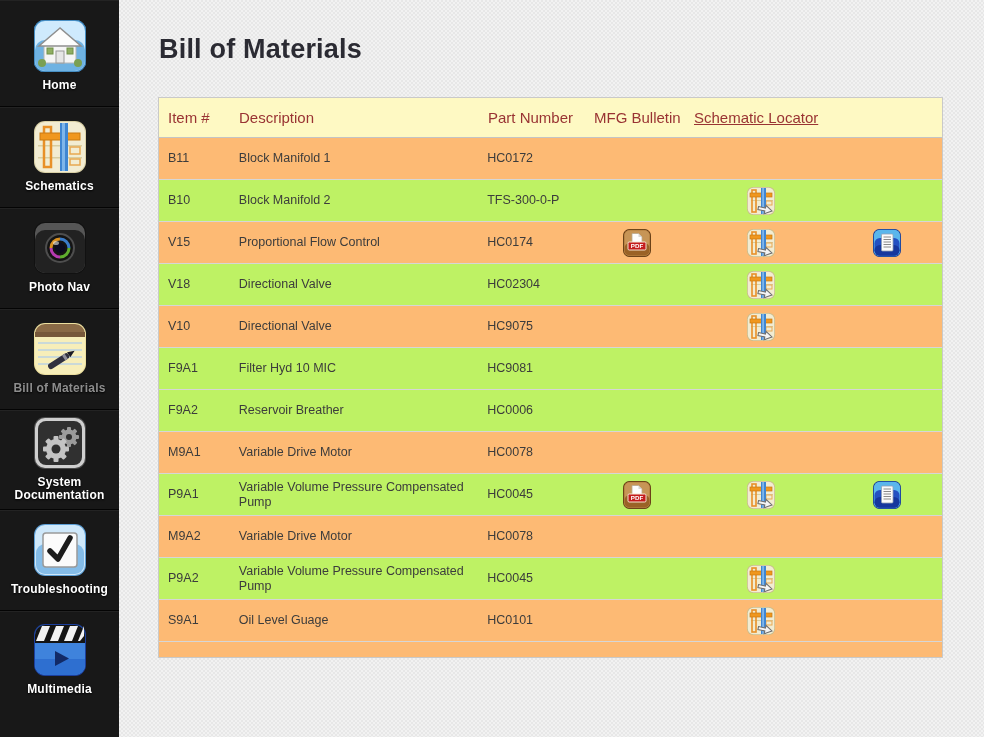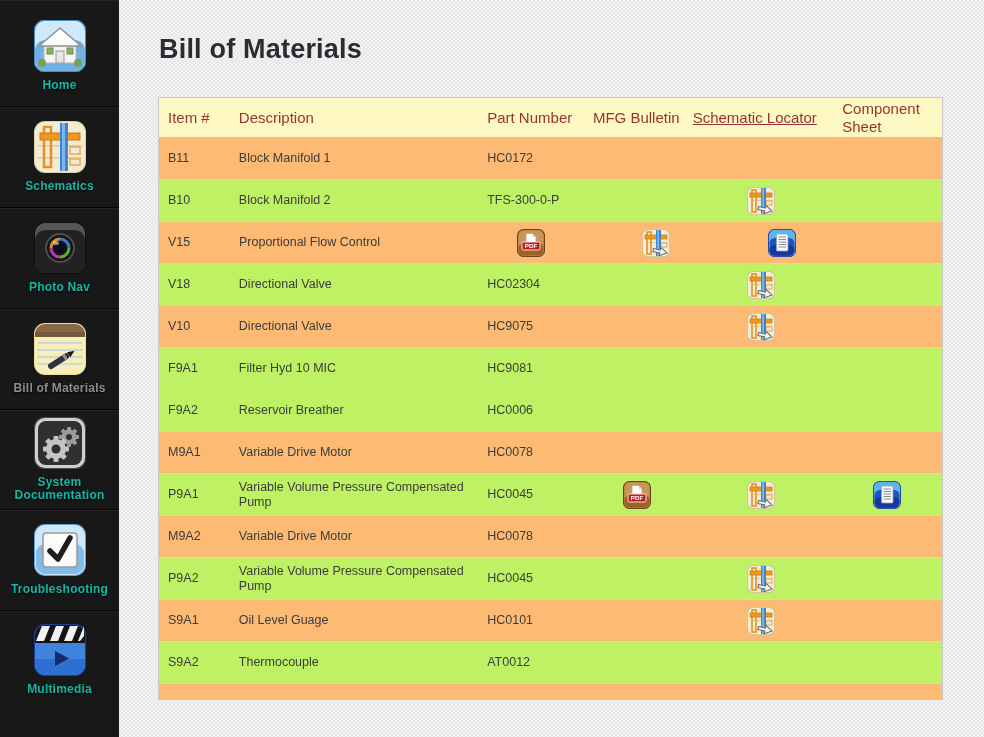--- a/index.html
+++ b/index.html
@@ -9,21 +9,21 @@
 
   
   .sidebar { width:119px; height:737px; background:#181818; flex:0 0 119px;
     display:flex; flex-direction:column; }
   .side-item { height:102px; display:flex; flex-direction:column; align-items:center;
     justify-content:center; border-bottom:1px solid #040404; box-shadow:0 1px 0 rgba(255,255,255,0.05) inset;
     cursor:pointer; }
   .side-item:first-child { height:108px; padding-top:6px; }
   .side-item:last-child { height:127px; border-bottom:none; justify-content:flex-start; padding-top:13px; }
   .side-icon { width:52px; height:52px; display:block; }
-  .side-label { margin-top:7px; font-size:12px; font-weight:bold; color:#14b8a6;
+  .side-label { margin-top:7px; font-size:12px; font-weight:bold; color:#ffffff;
     text-align:center; line-height:13px; text-shadow:0 1px 2px #000; letter-spacing:.2px; }
   .side-item.active .side-label { color:#8d8d8d; }
 
   
   .main { flex:1; height:737px; padding:24px 0 0 39px;
     background-color:#f2f2f2;
     background-image:
       linear-gradient(45deg,#e7e7e7 25%,transparent 25%,transparent 75%,#e7e7e7 75%),
       linear-gradient(45deg,#e7e7e7 25%,transparent 25%,transparent 75%,#e7e7e7 75%);
     background-size:4px 4px; background-position:0 0,2px 2px; }
@@ -236,21 +236,20 @@
 <main class="main">
   <h1 class="page-title">Bill of Materials</h1>
 
   <div class="bom-table">
     <div class="thead">
       <div class="cell c-item">Item #</div>
       <div class="cell c-desc">Description</div>
       <div class="cell c-part">Part Number</div>
       <div class="cell c-mfg">MFG Bulletin</div>
       <div class="cell c-schem">Schematic Locator</div>
-      <div class="cell c-comp">Component Sheet</div>
     </div>
     <div id="tbody">
   <div class="trow">
     <div class="cell c-item">B11</div>
     <div class="cell c-desc">Block Manifold 1</div>
     <div class="cell c-part">HC0172</div>
     <div class="cell c-mfg icon-cell">
       
     </div>
     <div class="cell c-schem icon-cell">
@@ -286,20 +285,21 @@
       </span>
     </div>
     <div class="cell c-comp icon-cell">
       
     </div>
   </div>
 
   <div class="trow">
     <div class="cell c-item">V15</div>
     <div class="cell c-desc">Proportional Flow Control</div>
+    <div class="cell c-part">HC0174</div>
     <div class="cell c-mfg icon-cell">
       <span class="ricon">
         <svg viewBox="0 0 28 28" width="28" height="28">
           <rect width="28" height="28" rx="6.5" fill="#5a3410"></rect>
           <rect x="0.8" y="0.8" width="26.4" height="26.4" rx="5.8" fill="#b07a3a"></rect>
           <rect x="1.6" y="1.6" width="24.8" height="24.8" rx="5" fill="#c79556"></rect>
           <rect x="1.6" y="14" width="24.8" height="12.4" rx="5" fill="#9a6226"></rect>
           <path d="M9 4.5 h6.5 l3.5 3.5 v10 h-10 z" fill="#fdfdfd" stroke="#b9a88f" stroke-width="0.8"></path>
           <polygon points="15.5,4.5 15.5,8 19,8" fill="#d6d6d6"></polygon>
           <rect x="5" y="13" width="18" height="8" rx="1.2" fill="#c41c1c" stroke="#f4e2d2" stroke-width="1"></rect>
@@ -557,30 +557,16 @@
             <path d="M11 21.2 h7 v-2.8 l7 4.3 -7 4.3 v-2.8 h-7 z" fill="#f4f4f4" stroke="#6e6e6e" stroke-width="1.1"></path>
           </g>
         </svg>
       </span>
     </div>
     <div class="cell c-comp icon-cell">
       
     </div>
   </div>
 
-  <div class="trow alt">
-    <div class="cell c-item">S9A2</div>
-    <div class="cell c-desc">Thermocouple</div>
-    <div class="cell c-part">AT0012</div>
-    <div class="cell c-mfg icon-cell">
-      
-    </div>
-    <div class="cell c-schem icon-cell">
-      
-    </div>
-    <div class="cell c-comp icon-cell">
-      
-    </div>
-  </div>
 </div>
     <div class="trow filler"></div>
   </div>
 </main>
 
 </body></html>

